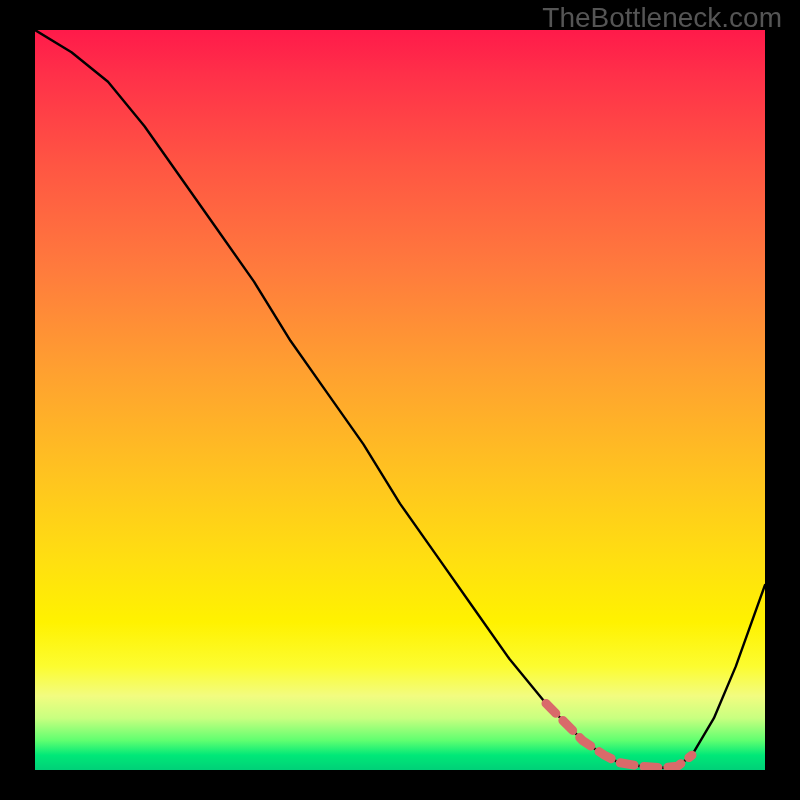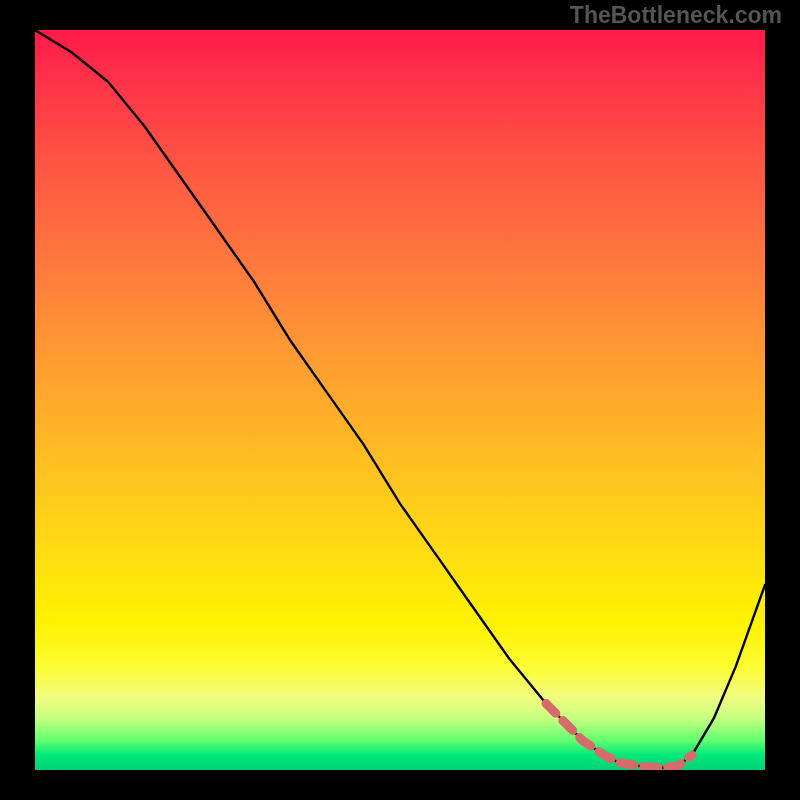--- a/index.html
+++ b/index.html
@@ -15,22 +15,22 @@
     position: relative;
     width: 800px;
     height: 800px;
     background: #000;
   }
   .watermark {
     position: absolute;
     top: 2px;
     right: 18px;
     color: #555;
-    font-size: 23px;
-    font-weight: 700;
+    font-size: 28px;
+    font-weight: 400;
     z-index: 10;
   }
   .plot-area {
     position: absolute;
     left: 35px;
     top: 30px;
     width: 730px;
     height: 740px;
     overflow: hidden;
   }

